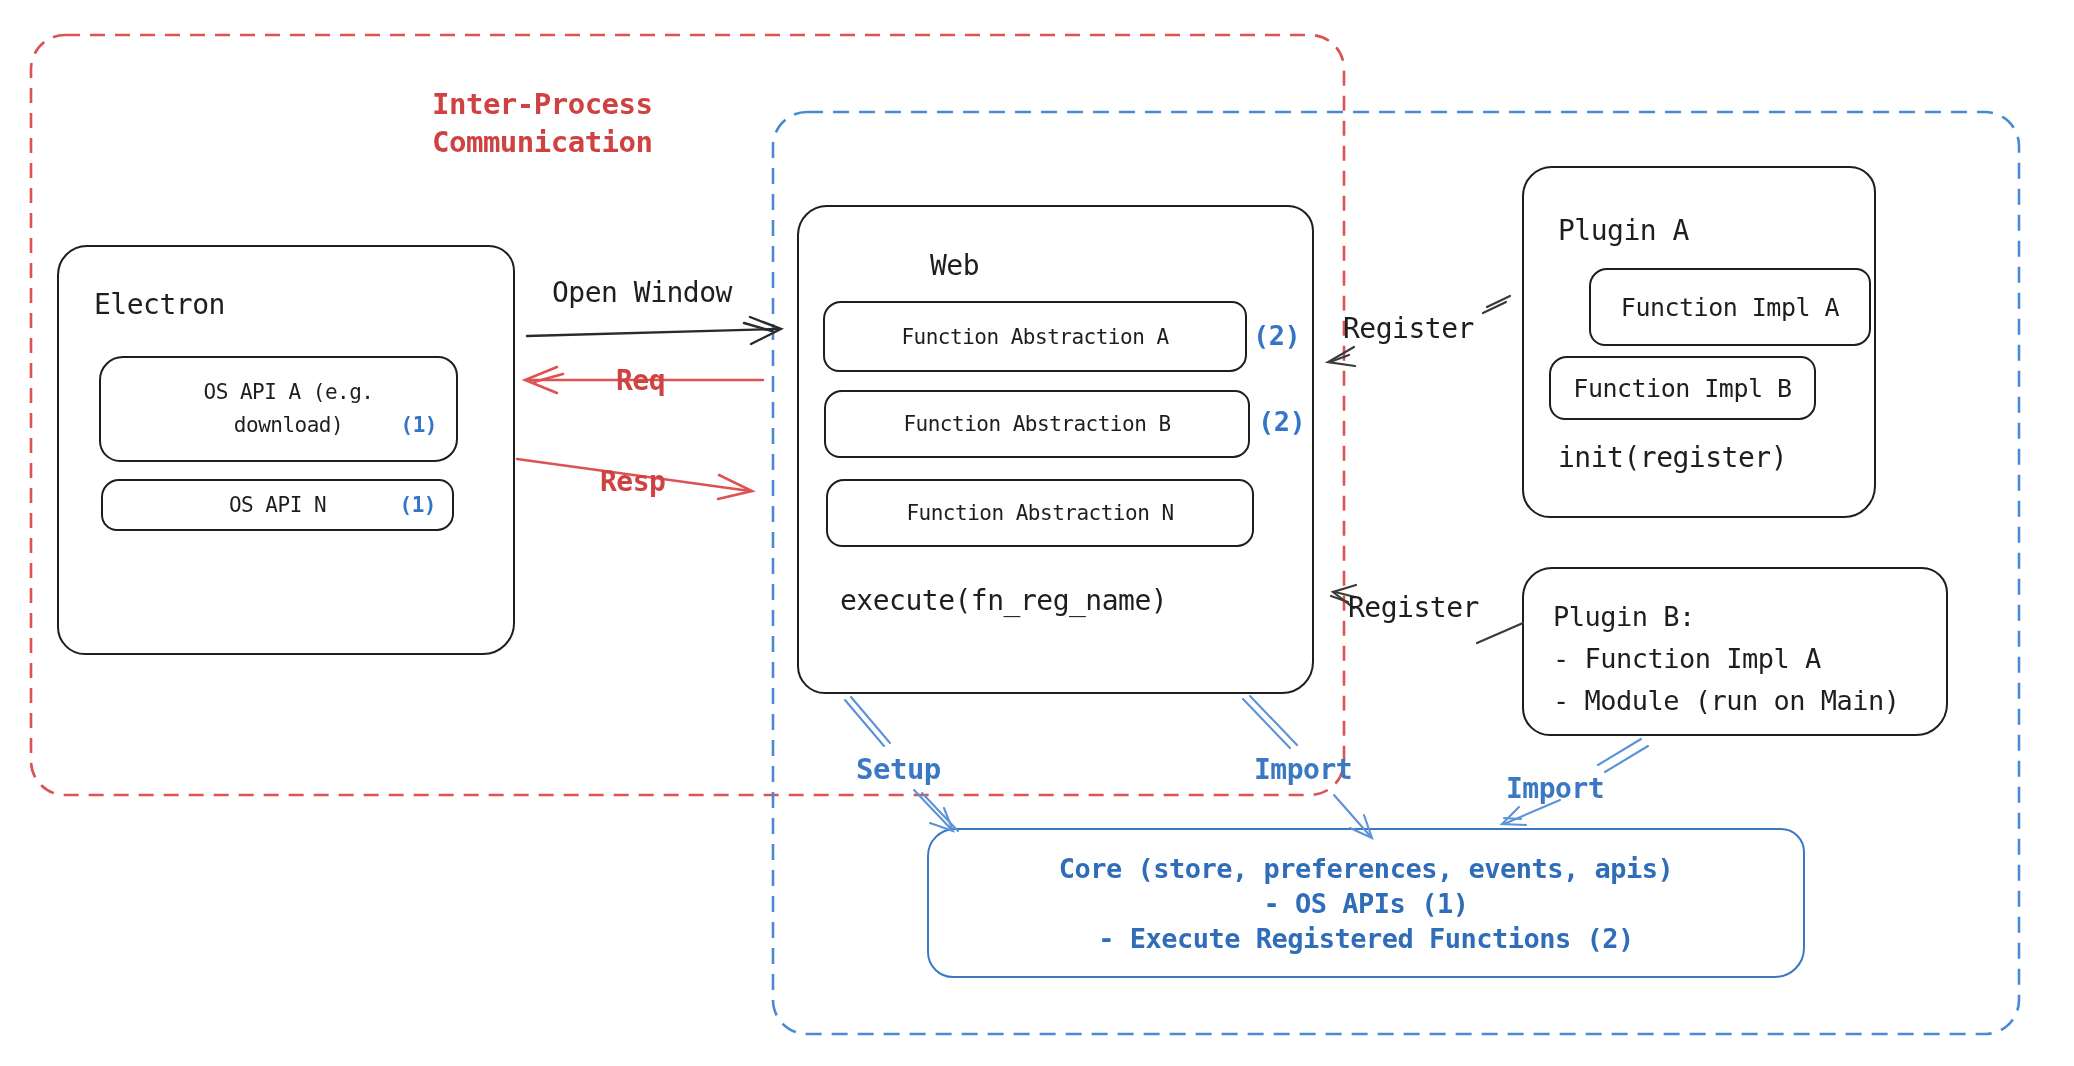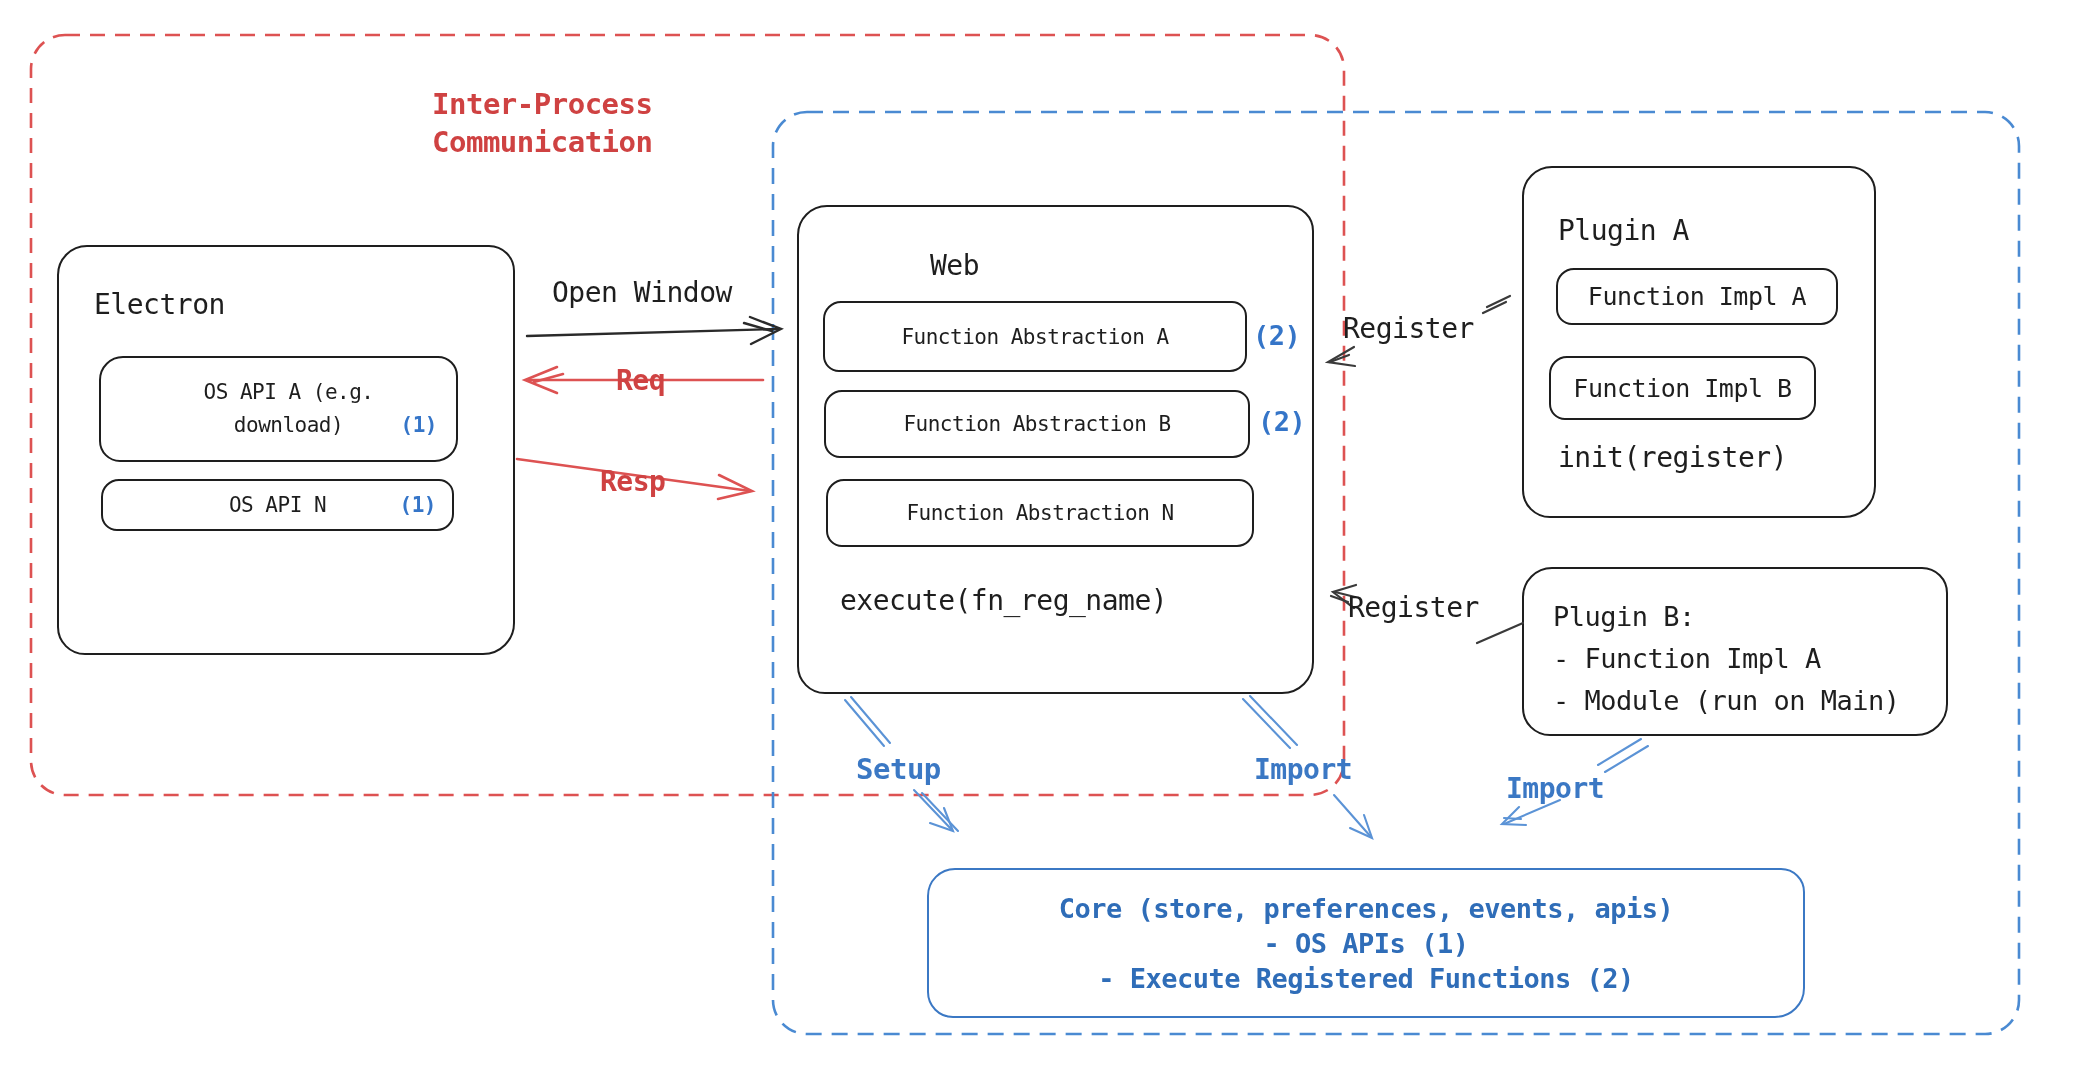--- a/index.html
+++ b/index.html
@@ -22,21 +22,20 @@
   .lbl.black{color:#1e1e1e;}
   .lbl.red{color:#cf4242;font-weight:600;}
   .lbl.blue{color:#3b78c4;font-weight:600;}
   .ref{color:#3575c8;font-weight:600;}
   #core-box{
     position:absolute;background:#ffffff;border:2px solid #3b78c4;
     border-radius:28px 24px 30px 26px;box-sizing:border-box;z-index:2;
     display:flex;flex-direction:column;align-items:center;justify-content:center;
     color:#2f6db8;font-size:27px;font-weight:600;line-height:35px;letter-spacing:-0.5px;
     text-align:center;
-    margin-top:40px;
   }
   #arrow-layer{position:absolute;left:0;top:0;z-index:5;pointer-events:none;}
   .twoline{line-height:38px;}
 </style>
 </head>
 <body>
 
 <div id="canvas">
 
   <svg id="arrow-layer" width="2074" height="1066" viewBox="0 0 2074 1066">
@@ -129,21 +128,21 @@
 
   <div class="pill" style="left:824px;top:390px;width:426px;height:68px;">Function Abstraction B</div>
   <div class="lbl ref" style="left:1258px;top:406px;font-size:27px;">(2)</div>
 
   <div class="pill" style="left:826px;top:479px;width:428px;height:68px;">Function Abstraction N</div>
 
   <div class="lbl black" style="left:840px;top:584px;font-size:28px;">execute(fn_reg_name)</div>
 
   <div class="sketchbox" style="left:1522px;top:166px;width:354px;height:352px;"></div>
   <div class="lbl black" style="left:1558px;top:214px;font-size:28px;">Plugin A</div>
-  <div class="pill" style="left:1556px;top:268px;width:282px;height:57px;font-size:25px;">Function Impl A</div>
+  <div class="pill" style="left:1589px;top:268px;width:282px;height:78px;font-size:25px;">Function Impl A</div>
   <div class="pill" style="left:1549px;top:356px;width:267px;height:64px;font-size:25px;">Function Impl B</div>
   <div class="lbl black" style="left:1558px;top:441px;font-size:28px;">init(register)</div>
 
   <div class="sketchbox" style="left:1522px;top:567px;width:426px;height:169px;"></div>
   <div class="lbl black" style="left:1553px;top:596px;font-size:27px;line-height:42px;">
     <div>Plugin B:</div>
     <div>- Function Impl A</div>
     <div>- Module (run on Main)</div>
   </div>
 

